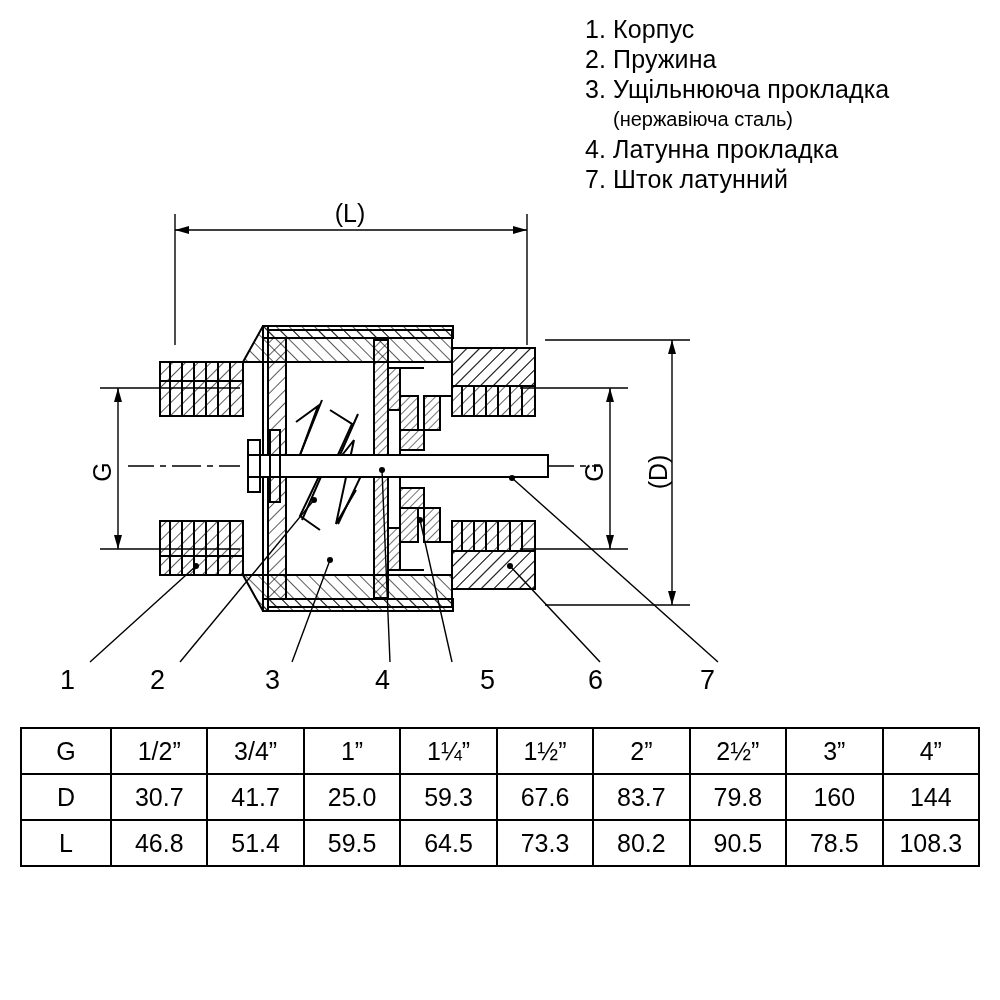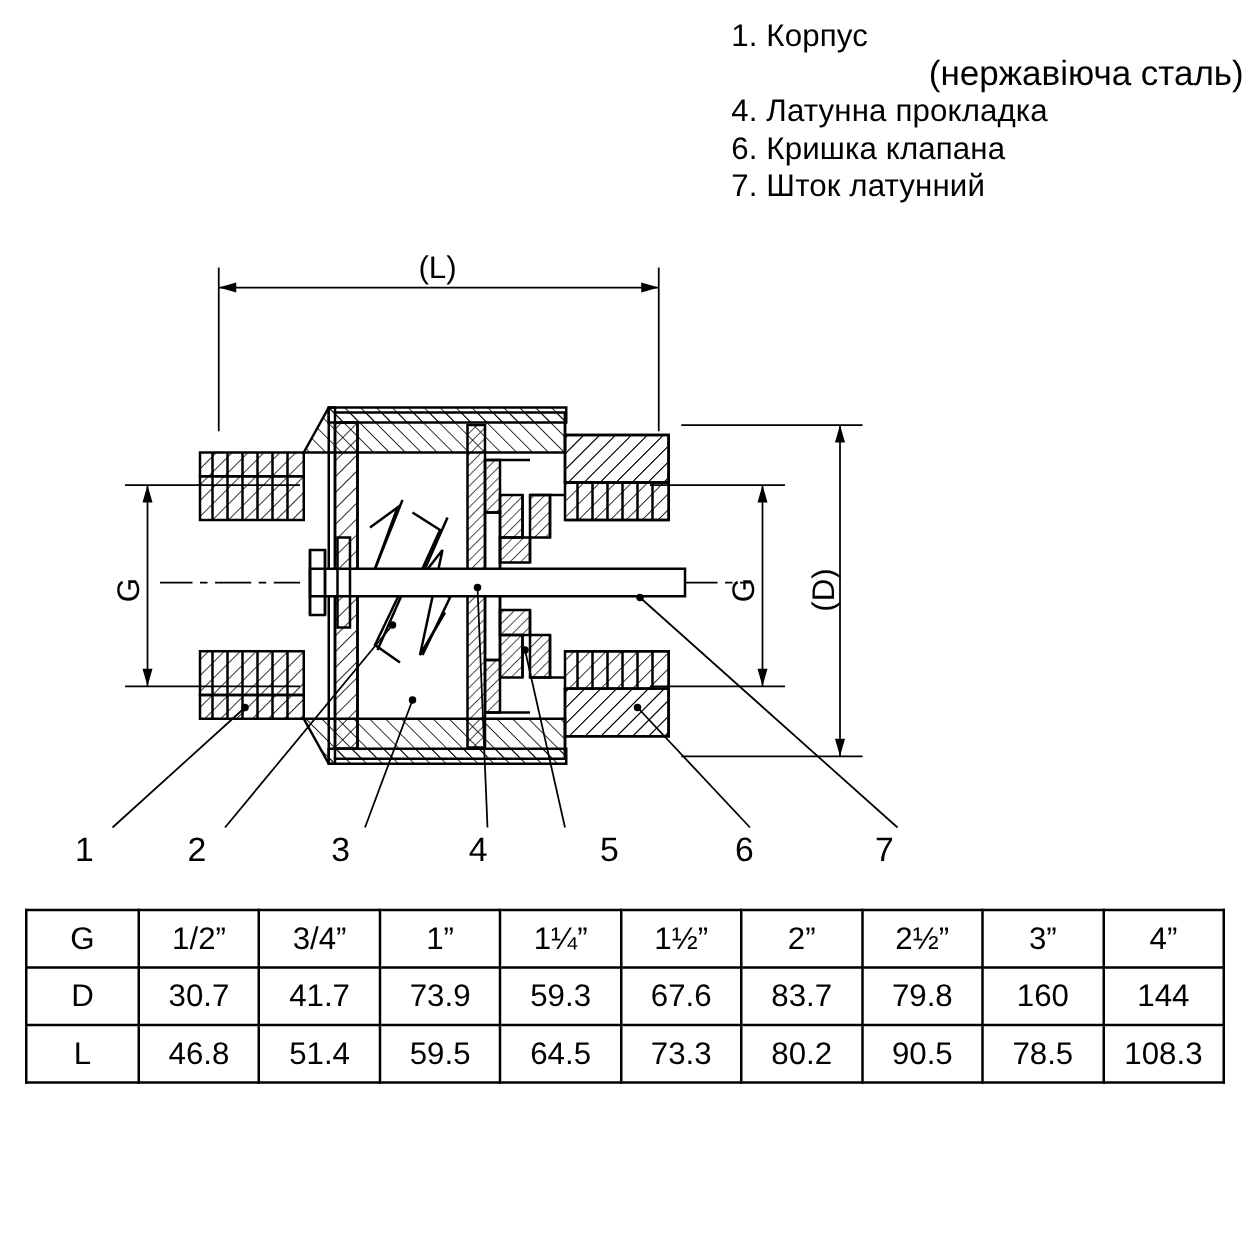--- a/index.html
+++ b/index.html
@@ -28,25 +28,24 @@
     top: 14px;
     width: 410px;
   }
   .legend-item {
     font-size: 25px;
     line-height: 30px;
     white-space: nowrap;
     letter-spacing: 0.1px;
   }
   .legend-sub {
-    font-size: 28px;
+    font-size: 20px;
     line-height: 30px;
     padding-left: 28px;
     white-space: nowrap;
-    text-align: right;
   }
   svg.drawing {
     position: absolute;
     left: 0;
     top: 0;
     width: 1000px;
     height: 1000px;
   }
   .tbl {
     position: absolute;
@@ -68,23 +67,24 @@
     width: 88px;
   }
 </style>
 </head>
 <body>
 
 <div id="stage">
 
   <div class="legend">
     <div class="legend-item">1. Корпус</div>
+    <div class="legend-item">2. Пружина</div>
+    <div class="legend-item">3. Ущільнююча прокладка</div>
     <div class="legend-sub">(нержавіюча сталь)</div>
     <div class="legend-item">4. Латунна прокладка</div>
-    <div class="legend-item">6. Кришка клапана</div>
     <div class="legend-item">7. Шток латунний</div>
   </div>
 
   <svg class="drawing" viewBox="0 0 1000 1000">
     <defs>
       <pattern id="hatchR" width="9" height="9" patternTransform="rotate(45)" patternUnits="userSpaceOnUse">
         <line x1="0" y1="0" x2="0" y2="9" stroke="#000" stroke-width="1.3"></line>
       </pattern>
       <pattern id="hatchL" width="9" height="9" patternTransform="rotate(-45)" patternUnits="userSpaceOnUse">
         <line x1="0" y1="0" x2="0" y2="9" stroke="#000" stroke-width="1.3"></line>
@@ -282,21 +282,21 @@
         <td>1½”</td>
         <td>2”</td>
         <td>2½”</td>
         <td>3”</td>
         <td>4”</td>
       </tr>
       <tr>
         <td class="hdr">D</td>
         <td>30.7</td>
         <td>41.7</td>
-        <td>73.9</td>
+        <td>25.0</td>
         <td>59.3</td>
         <td>67.6</td>
         <td>83.7</td>
         <td>79.8</td>
         <td>160</td>
         <td>144</td>
       </tr>
       <tr>
         <td class="hdr">L</td>
         <td>46.8</td>

